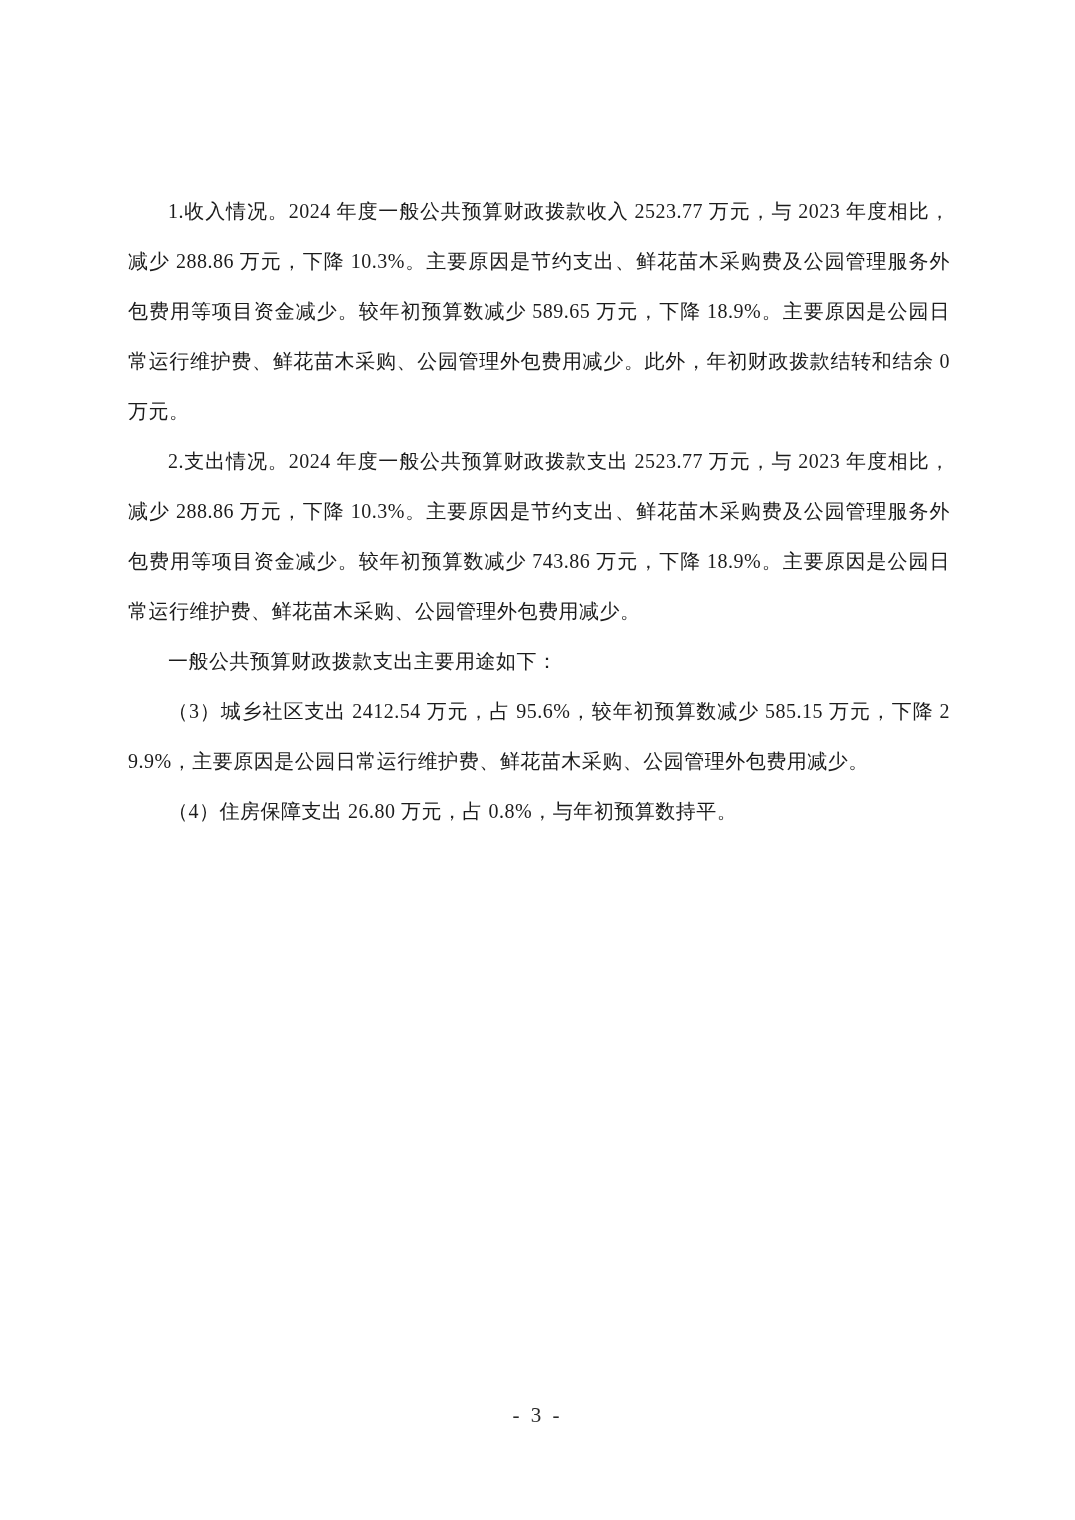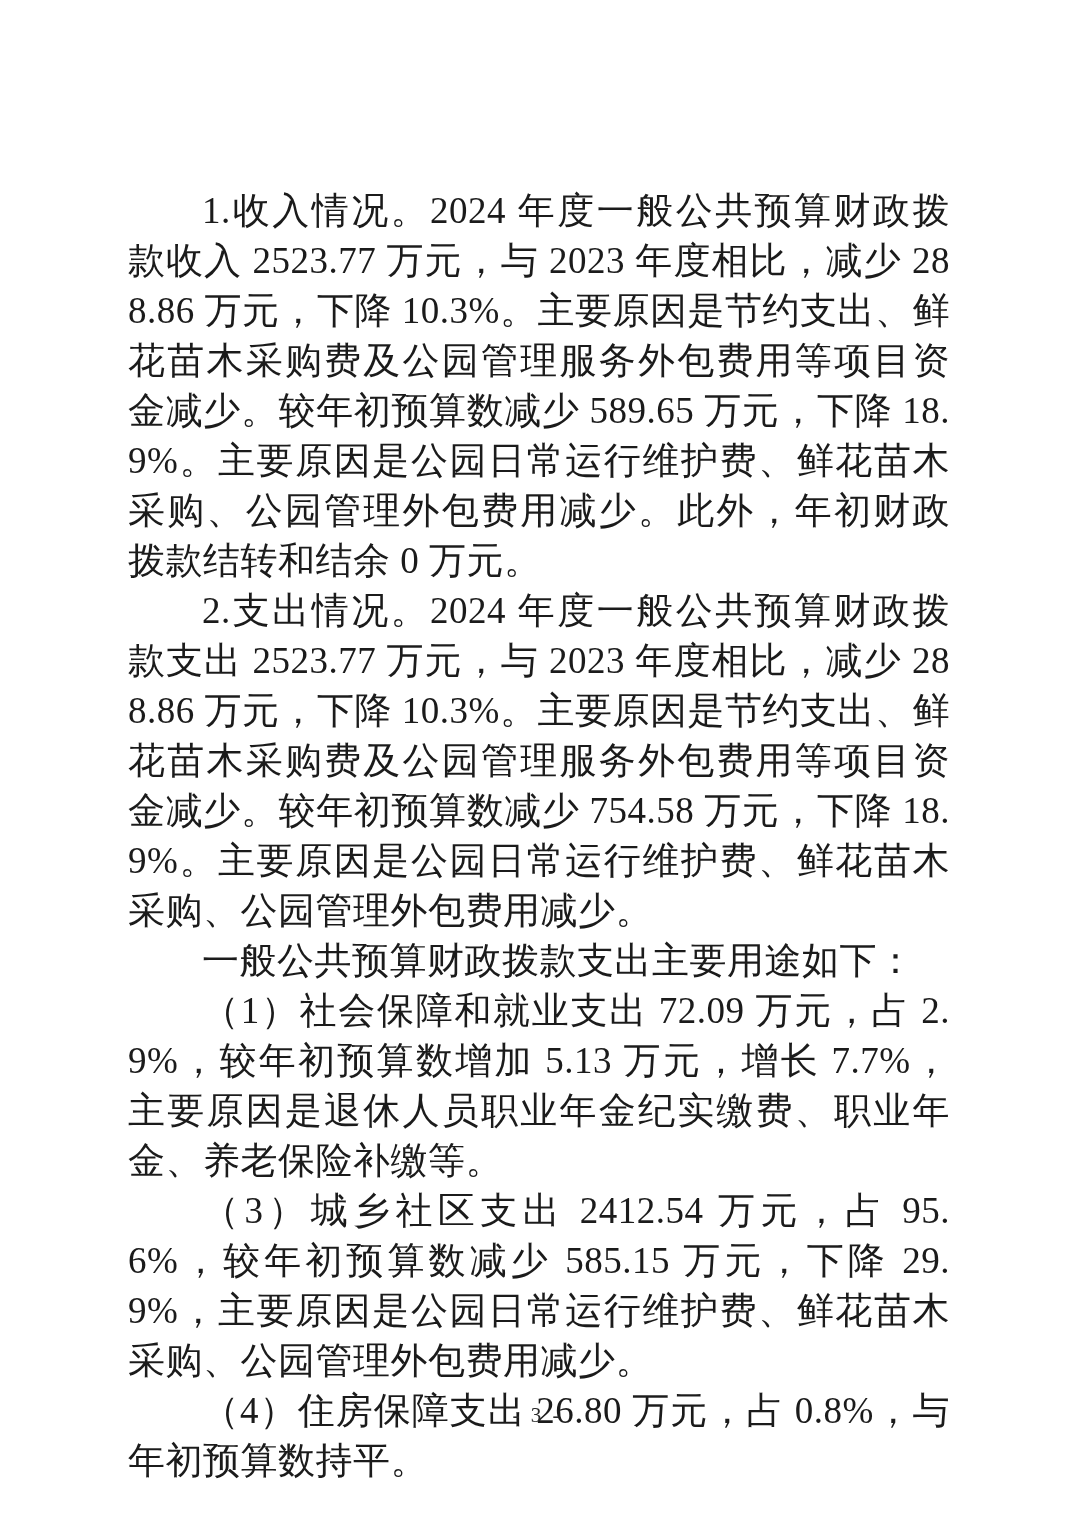--- a/index.html
+++ b/index.html
@@ -18,21 +18,21 @@
     overflow: hidden;
   }
   .content {
     position: absolute;
     left: 128px;
     top: 186px;
     width: 822px;
   }
   .para {
     margin: 0;
-    font-size: 37px;
+    font-size: 20px;
     line-height: 50px;
     text-align: justify;
     text-justify: inter-ideograph;
     text-indent: 2em;
     letter-spacing: 0.5px;
     word-break: break-all;
   }
   .footer {
     position: absolute;
     left: 0;
@@ -44,20 +44,19 @@
     letter-spacing: 3px;
     color: #2a2a2a;
   }
 </style>
 </head>
 <body>
 
 <div class="page">
   <div class="content">
     <p class="para">1.收入情况。2024 年度一般公共预算财政拨款收入 2523.77 万元，与 2023 年度相比，减少 288.86 万元，下降 10.3%。主要原因是节约支出、鲜花苗木采购费及公园管理服务外包费用等项目资金减少。较年初预算数减少 589.65 万元，下降 18.9%。主要原因是公园日常运行维护费、鲜花苗木采购、公园管理外包费用减少。此外，年初财政拨款结转和结余 0 万元。</p>
-    <p class="para">2.支出情况。2024 年度一般公共预算财政拨款支出 2523.77 万元，与 2023 年度相比，减少 288.86 万元，下降 10.3%。主要原因是节约支出、鲜花苗木采购费及公园管理服务外包费用等项目资金减少。较年初预算数减少 754.58 万元，下降 18.9%。主要原因是公园日常运行维护费、鲜花苗木采购、公园管理外包费用减少。</p>
+    <p class="para">2.支出情况。2024 年度一般公共预算财政拨款支出 2523.77 万元，与 2023 年度相比，减少 288.86 万元，下降 10.3%。主要原因是节约支出、鲜花苗木采购费及公园管理服务外包费用等项目资金减少。较年初预算数减少 743.86 万元，下降 18.9%。主要原因是公园日常运行维护费、鲜花苗木采购、公园管理外包费用减少。</p>
     <p class="para">一般公共预算财政拨款支出主要用途如下：</p>
-    <p class="para">（1）社会保障和就业支出 72.09 万元，占 2.9%，较年初预算数增加 5.13 万元，增长 7.7%，主要原因是退休人员职业年金纪实缴费、职业年金、养老保险补缴等。</p>
     <p class="para">（3）城乡社区支出 2412.54 万元，占 95.6%，较年初预算数减少 585.15 万元，下降 29.9%，主要原因是公园日常运行维护费、鲜花苗木采购、公园管理外包费用减少。</p>
     <p class="para">（4）住房保障支出 26.80 万元，占 0.8%，与年初预算数持平。</p>
   </div>
   <div class="footer">- 3 -</div>
 </div>
 
 </body></html>

